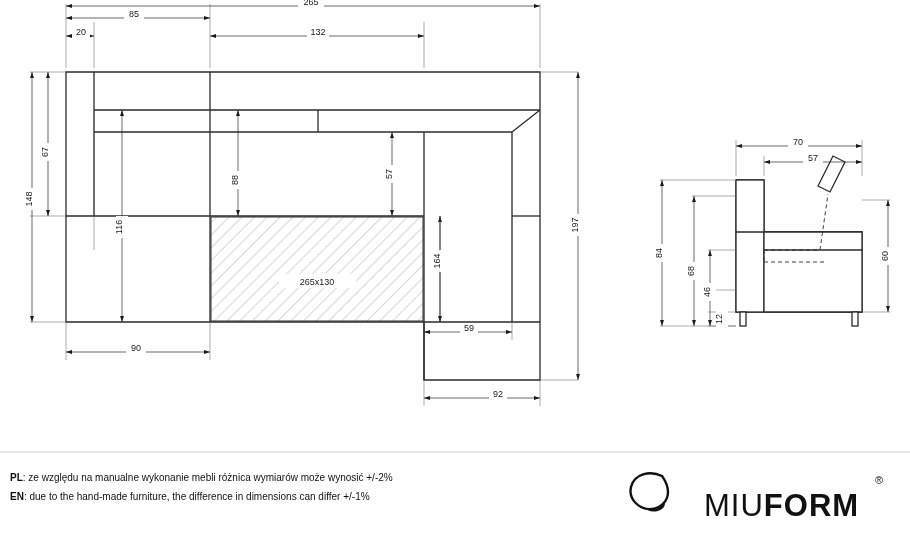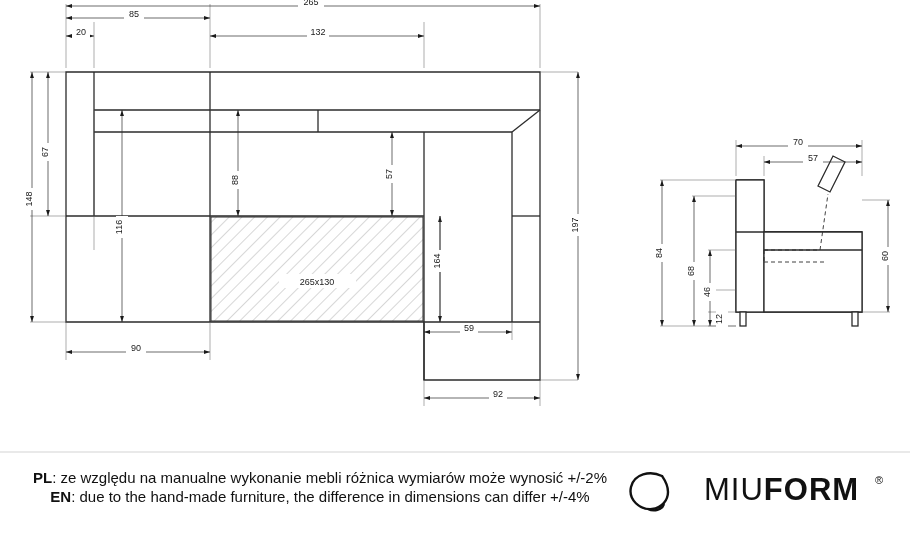--- a/index.html
+++ b/index.html
@@ -38,40 +38,39 @@
     font-size: 9px;
     fill: #1a1a1a;
   }
   .notes {
     position: absolute;
     left: 10px;
     top: 468px;
     width: 620px;
   }
   .note-line {
-    font-size: 15px;
+    font-size: 10px;
     line-height: 19px;
     white-space: nowrap;
     color: #111;
-    text-align: center;
   }
   .note-line b {
     font-weight: bold;
   }
   .logo-wrap {
     position: absolute;
     right: 14px;
     top: 470px;
     width: 268px;
     height: 46px;
   }
   .logo-text {
     position: absolute;
     left: 76px;
-    top: 2px;
+    top: 18px;
     font-size: 31px;
     letter-spacing: 1px;
     color: #111;
     font-family: "Liberation Sans", sans-serif;
   }
   .logo-text .thin {
     font-weight: 300;
   }
   .logo-text .bold {
     font-weight: bold;
@@ -298,21 +297,21 @@
     <text class="dim-text-v" x="888" y="256" text-anchor="middle" transform="rotate(-90 888 256)">60</text>
 
     <line x1="0" y1="452" x2="910" y2="452" stroke="#c8c8c8" stroke-width="0.8"></line>
   </svg>
 
   <div class="notes">
     <div class="note-line">
       <b>PL</b><span>: ze względu na manualne wykonanie mebli różnica wymiarów może wynosić +/-2%</span>
     </div>
     <div class="note-line">
-      <b>EN</b><span>: due to the hand-made furniture, the difference in dimensions can differ +/-4%</span>
+      <b>EN</b><span>: due to the hand-made furniture, the difference in dimensions can differ +/-1%</span>
     </div>
   </div>
 
   <div class="logo-wrap">
     <svg width="72" height="46" viewBox="0 0 72 46">
       <path d="M34,6 C22,0 6,4 3,17 C0,30 12,40 24,39 C34,38 40,30 40,22 C40,14 36,9 34,6 Z" fill="none" stroke="#111" stroke-width="2.4"></path>
       <path d="M20,39 C26,42 34,40 36,34" fill="none" stroke="#111" stroke-width="2.4"></path>
     </svg>
     <div class="logo-text">
       <span class="thin">MIU</span><span class="bold">FORM</span>

